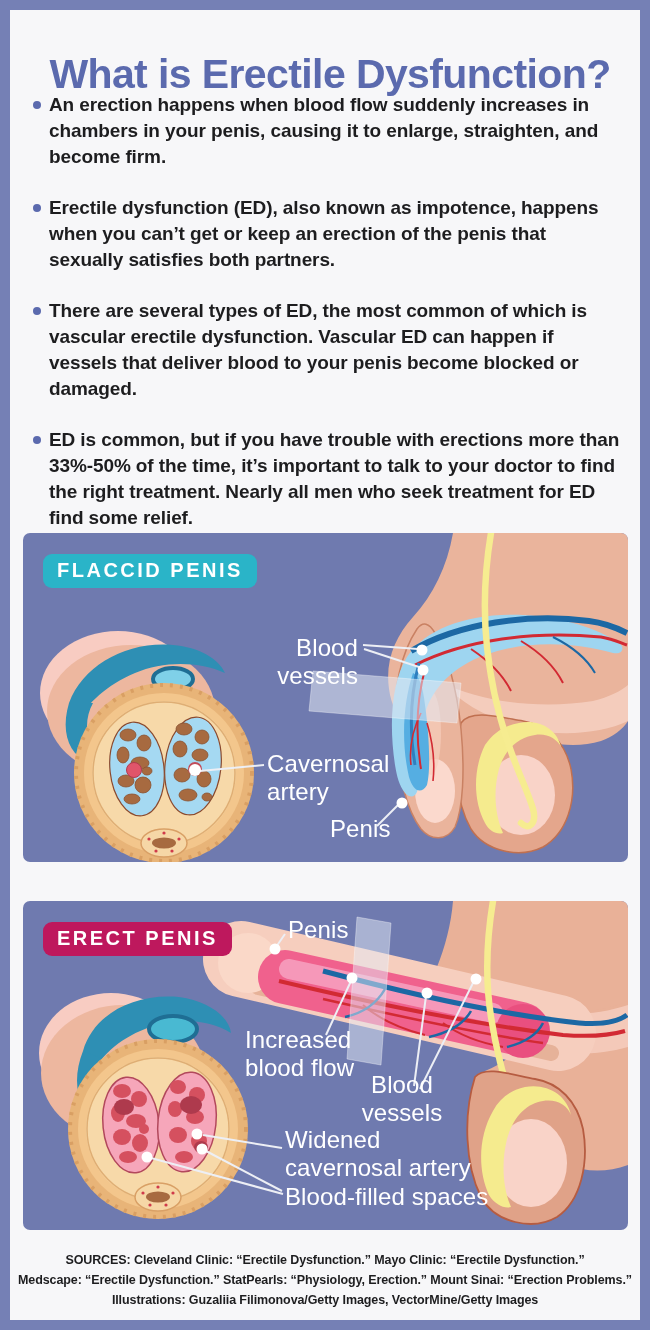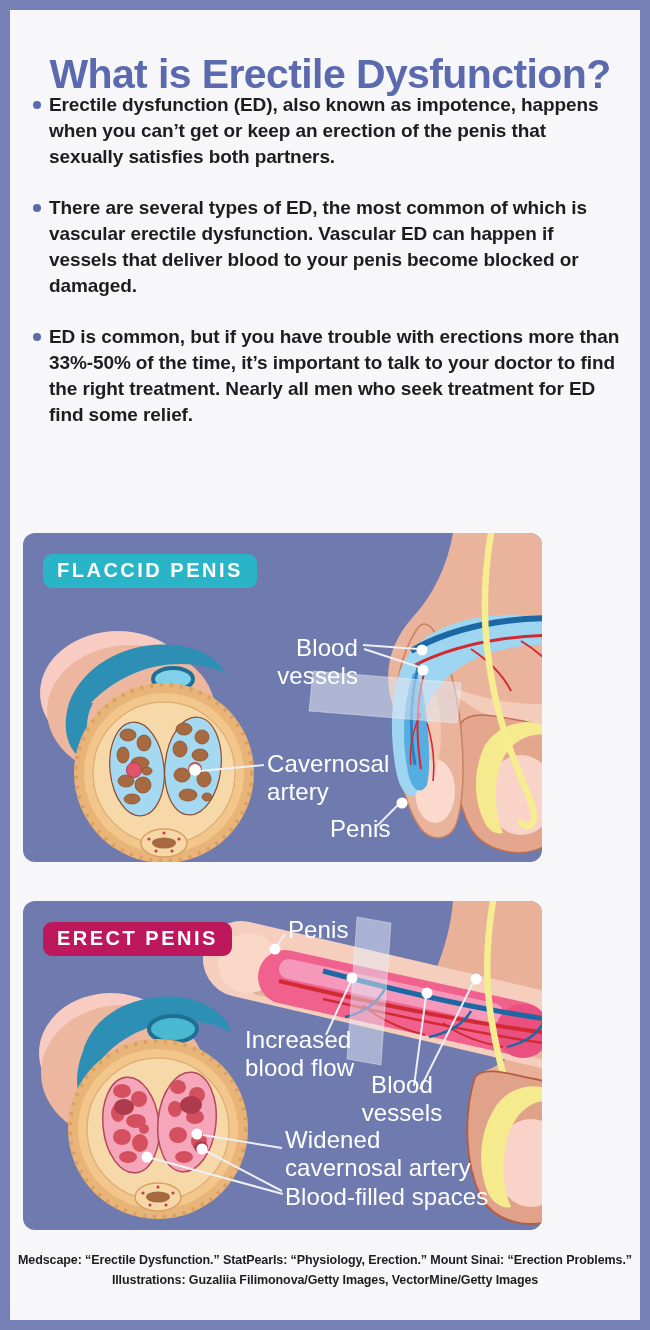--- a/index.html
+++ b/index.html
@@ -5,21 +5,21 @@
   html,body{margin:0;padding:0;}
   body{font-family:"Liberation Sans",sans-serif;background:#e8e8ee;}
   .page{position:relative;width:650px;height:1330px;background:#F7F7F9;overflow:hidden;}
   .frame{position:absolute;inset:0;border:10px solid #7580B5;pointer-events:none;z-index:50;}
   .title{position:absolute;left:35px;top:24px;width:590px;font-size:41px;font-weight:700;
          letter-spacing:-0.6px;color:#5B6AAE;text-align:center;}
   .bullets{position:absolute;left:33px;top:92px;width:590px;}
   .bullet{position:relative;padding-left:16px;margin-bottom:25px;font-size:19px;line-height:26px;
           font-weight:700;color:#1d1d1f;letter-spacing:-0.1px;}
   .bullet .dot{position:absolute;left:0;top:9px;width:8px;height:8px;border-radius:50%;background:#5B6AAE;}
-  .panel{position:absolute;left:23px;width:519px;height:329px;background:#6F7AAF;border-radius:12px;overflow:hidden;}
+  .panel{position:absolute;left:23px;width:605px;height:329px;background:#6F7AAF;border-radius:7px;overflow:hidden;}
   .panel.flaccid{top:533px;}
   .panel.erect{top:901px;}
   .panel svg{position:absolute;left:0;top:0;}
   .badge{position:absolute;left:20px;top:21px;z-index:5;color:#fff;font-weight:700;font-size:20px;
          letter-spacing:2.5px;padding:5px 14px 6px;border-radius:9px;}
   .badge.teal{background:#2AB4C8;}
   .badge.pink{background:#be185d;}
   .lbl{position:absolute;z-index:4;color:#ffffff;font-weight:400;font-size:24px;line-height:1.17;
        white-space:pre-line;letter-spacing:0.1px;}
   .footer{position:absolute;left:10px;right:10px;top:1250px;text-align:center;font-size:12.5px;
@@ -27,20 +27,24 @@
 </style>
 </head>
 <body>
 
 <div class="page">
   <div class="frame"></div>
 
   <h1 class="title">What is Erectile Dysfunction?</h1>
 
   <div class="bullets">
+    <div class="bullet">
+      <span class="dot"></span>
+      <span>An erection happens when blood flow suddenly increases in chambers in your penis, causing it to enlarge, straighten, and become firm.</span>
+    </div>
     <div class="bullet">
       <span class="dot"></span>
       <span>Erectile dysfunction (ED), also known as impotence, happens when you can’t get or keep an erection of the penis that sexually satisfies both partners.</span>
     </div>
     <div class="bullet">
       <span class="dot"></span>
       <span>There are several types of ED, the most common of which is vascular erectile dysfunction. Vascular ED can happen if vessels that deliver blood to your penis become blocked or damaged.</span>
     </div>
     <div class="bullet">
       <span class="dot"></span>
@@ -259,16 +263,17 @@
     <div class="lbl" style="left:222px;top:125px;">Increased
 blood flow</div>
     <div class="lbl" style="left:330px;top:170px;width:82px;text-align:center;margin-left:8px;">Blood
 vessels</div>
     <div class="lbl" style="left:262px;top:282px;">Blood-filled spaces</div>
     <div class="lbl" style="left:262px;top:225px;">Widened
 cavernosal artery</div>
   </div>
 
   <div class="footer">
+    <div>SOURCES:  Cleveland Clinic: “Erectile Dysfunction.”  Mayo Clinic: “Erectile Dysfunction.”</div>
     <div>Medscape: “Erectile Dysfunction.”  StatPearls: “Physiology, Erection.”  Mount Sinai: “Erection Problems.”</div>
     <div>Illustrations: Guzaliia Filimonova/Getty Images, VectorMine/Getty Images</div>
   </div>
 </div>
 
 </body></html>

